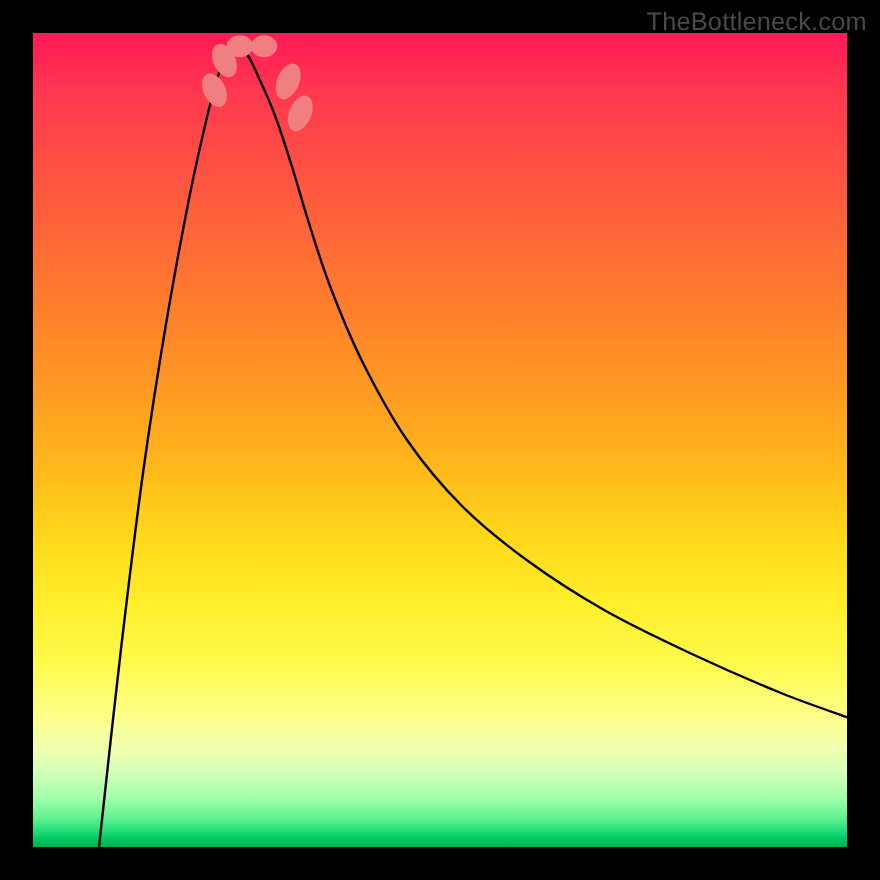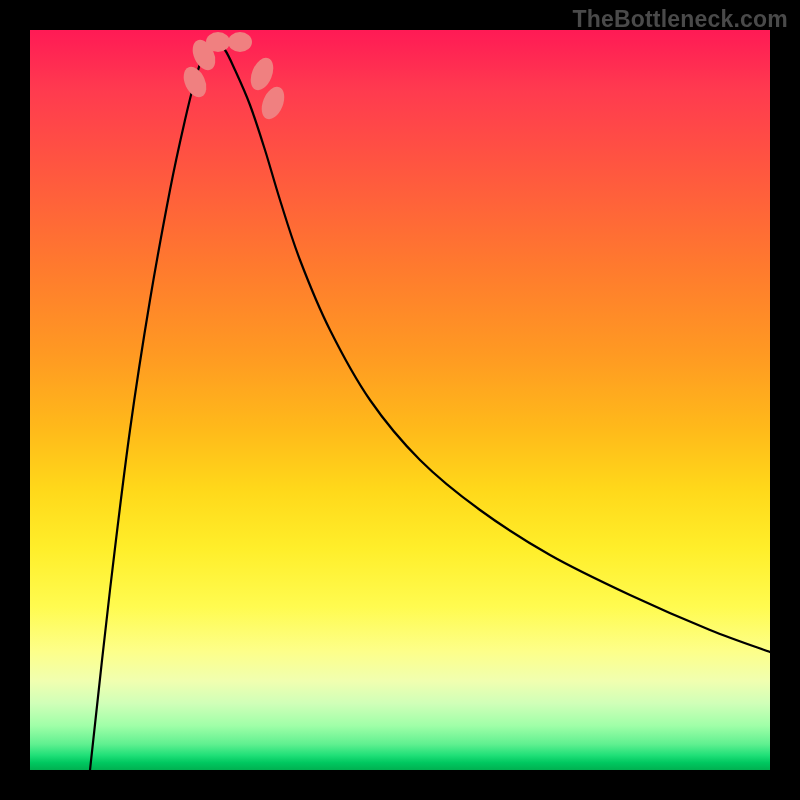--- a/index.html
+++ b/index.html
@@ -53,21 +53,21 @@
   .curve-layer {
     position: absolute;
     inset: 0;
   }
   .watermark {
     position: absolute;
     top: 6px;
     right: 12px;
     color: #4a4a4a;
     font-size: 23px;
-    font-weight: 700;
+    font-weight: 400;
     letter-spacing: 0.2px;
   }
 </style>
 </head>
 <body>
 
 <div class="frame">
   <div class="plot">
     <div class="gradient"></div>
     <svg class="curve-layer" width="740" height="740" viewBox="0 0 740 740">

